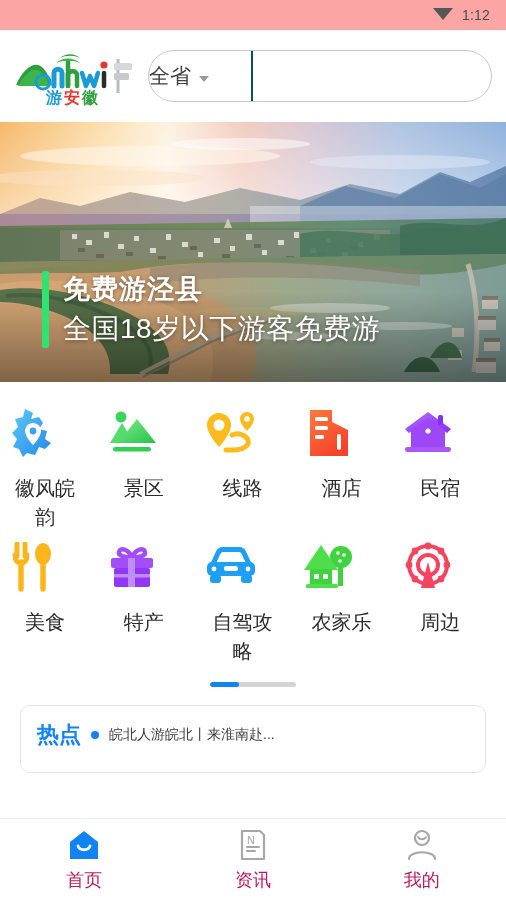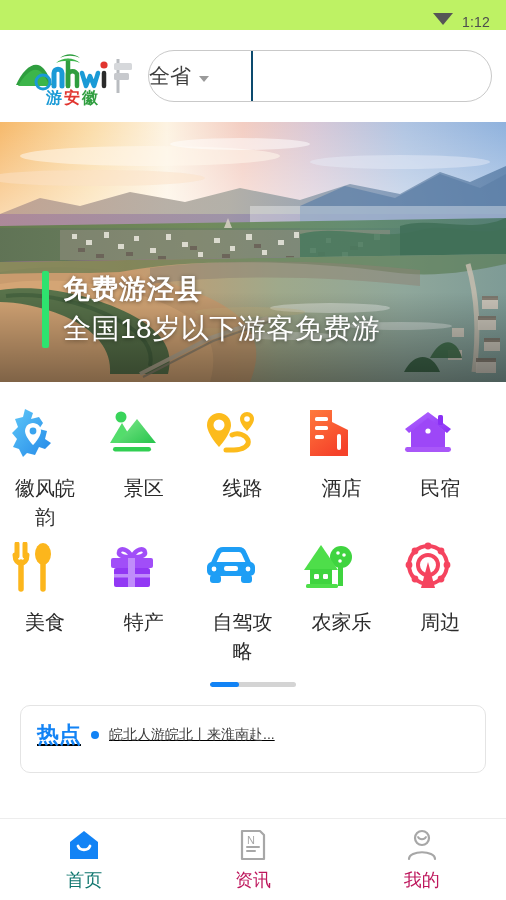--- a/index.html
+++ b/index.html
@@ -6,23 +6,23 @@
   html, body {
     width: 506px; height: 900px;
     font-family: "Liberation Sans", "DejaVu Sans", sans-serif;
     background: #ffffff;
     overflow: hidden;
   }
   #app { position: relative; width: 506px; height: 900px; background: #fff; }
 
   
   .statusbar {
-    height: 30px; display: flex; align-items: flex-end;
+    height: 30px; display: flex; align-items: center;
     justify-content: flex-end; padding-right: 16px; gap: 8px;
-    background: #bef264;
+    background: #fca5a5;
   }
   .wifi-ico { display: block; }
   .status-time { font-size: 14px; color: #4d4d4d; letter-spacing: .2px; }
 
   
   .header {
     height: 92px; display: flex; align-items: center;
     padding: 0 14px 0 10px; gap: 12px; background: #ffffff;
   }
   .logo-wrap { width: 126px; height: 62px; flex: 0 0 auto; position: relative; }
@@ -90,21 +90,21 @@
 
   
   .pager-wrap { display: flex; justify-content: center; margin-top: 16px; }
   .pager-track { width: 86px; height: 5px; border-radius: 3px; background: #d4d4d4; overflow: hidden; }
   .pager-fill { width: 35%; height: 100%; border-radius: 3px; background: #1283f5; }
 
   
   .news-card {
     margin: 18px 20px 0 20px; border: 1px solid #e4e4e4;
     border-radius: 10px; background: #fff; padding: 14px 16px 22px 16px;
-    display: flex; align-items: center; gap: 10px; text-decoration: underline;
+    display: flex; align-items: center; gap: 10px;
   }
   .hot-tag { font-size: 22px; font-weight: bold; color: #1283f5; flex: 0 0 auto; }
   .blue-dot { width: 8px; height: 8px; border-radius: 50%; background: #1283f5; flex: 0 0 auto; }
   .news-text {
     font-size: 14px; color: #3b3b3b; white-space: nowrap;
     overflow: hidden; text-overflow: clip;
   }
 
   
   .bottomnav {
@@ -113,21 +113,21 @@
     display: flex; align-items: center;
   }
   .nav-item {
     flex: 1 1 0; display: flex; flex-direction: column;
     align-items: center; justify-content: center; gap: 6px; cursor: pointer;
     height: 100%;
   }
   .nav-ico { width: 34px; height: 34px; display: flex; align-items: center; justify-content: center; }
   .nav-ico svg { display: block; }
   .nav-label { font-size: 18px; color: #be185d; }
-  .nav-item.active .nav-label { color: #0f766e; }
+  .nav-item.active .nav-label { color: #be185d; }
 </style>
 </head>
 <body>
 
 <div id="app">
 
   <div class="statusbar">
     <span class="wifi-ico">
       <svg width="22" height="16" viewBox="0 0 22 16">
         <path d="M1 3 L21 3 L11 15 Z" fill="#565656"></path>

